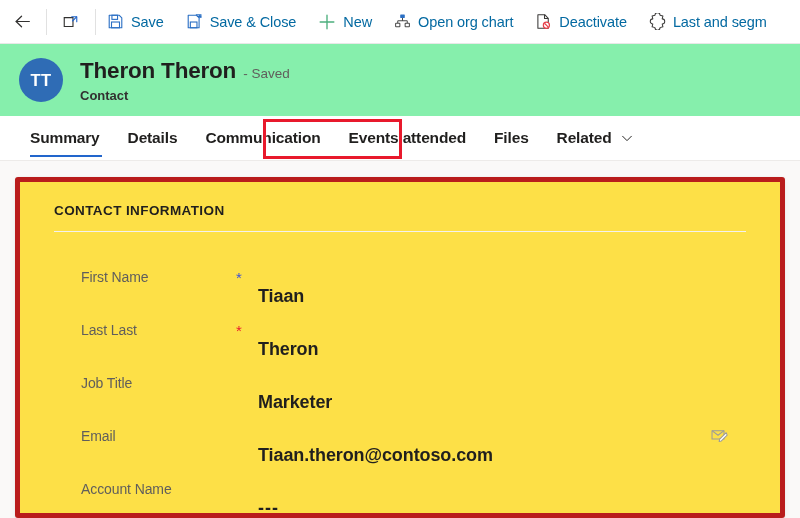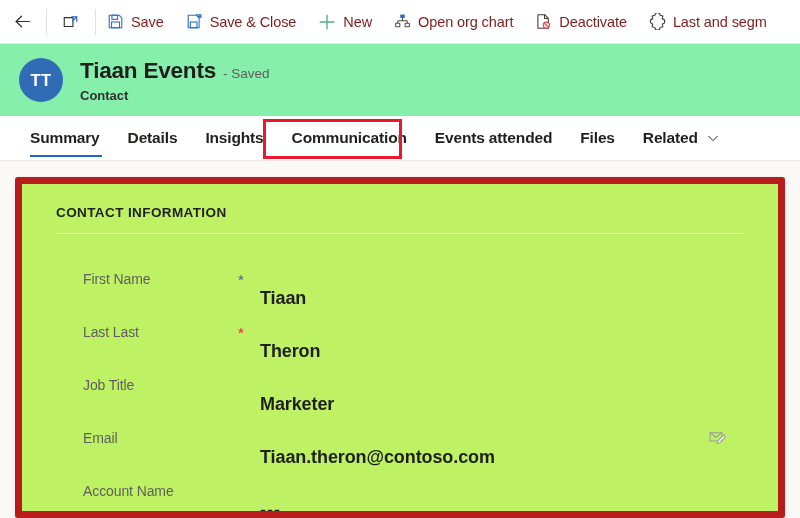--- a/index.html
+++ b/index.html
@@ -26,21 +26,21 @@
     display: flex;
     align-items: center;
     height: 44px;
     padding: 0 11px;
     gap: 7px;
     cursor: pointer;
     flex: 0 0 auto;
   }
   .cmd-label {
     font-size: 14.5px;
-    color: #7f1d1d;
+    color: #0369a1;
     letter-spacing: -0.1px;
   }
   .cmd-sep {
     width: 1px;
     height: 26px;
     background: #e1e1e1;
     flex: 0 0 auto;
   }
   .cmd-icon { display: flex; align-items: center; justify-content: center; }
 
@@ -135,22 +135,22 @@
   }
 
   
   .page-body {
     position: relative;
     height: 357px;
     background: #faf9f8;
     padding: 16px 15px 0 15px;
   }
   .card {
-    background: #bef264;
-    border: 7px solid #b91c1c;
+    background: #fde047;
+    border: 5px solid #b91c1c;
     border-radius: 3px;
     height: 100%;
     box-shadow: 0 0.6px 1.8px rgba(0,0,0,0.07), 0 3px 7px rgba(0,0,0,0.05);
     padding: 0 20px;
     overflow: hidden;
   }
   .section-title {
     font-size: 13.5px;
     font-weight: 600;
     color: #201f1e;
@@ -300,36 +300,33 @@
   </div>
 
 </div>
 
 <div class="record-header">
   <div class="avatar">
     <span>TT</span>
   </div>
   <div class="record-titles">
     <div class="record-title-row">
-      <span class="record-title">Tiaan Events</span>
+      <span class="record-title">Theron Theron</span>
       <span class="record-state">- Saved</span>
     </div>
     <div class="record-subtitle">Contact</div>
   </div>
 </div>
 
 <div class="tabstrip">
   <div class="tab active">
     <span>Summary</span>
   </div>
   <div class="tab">
     <span>Details</span>
-  </div>
-  <div class="tab">
-    <span>Insights</span>
   </div>
   <div class="tab">
     <span>Communication</span>
   </div>
   <div class="tab">
     <span>Events attended</span>
   </div>
   <div class="tab">
     <span>Files</span>
   </div>

